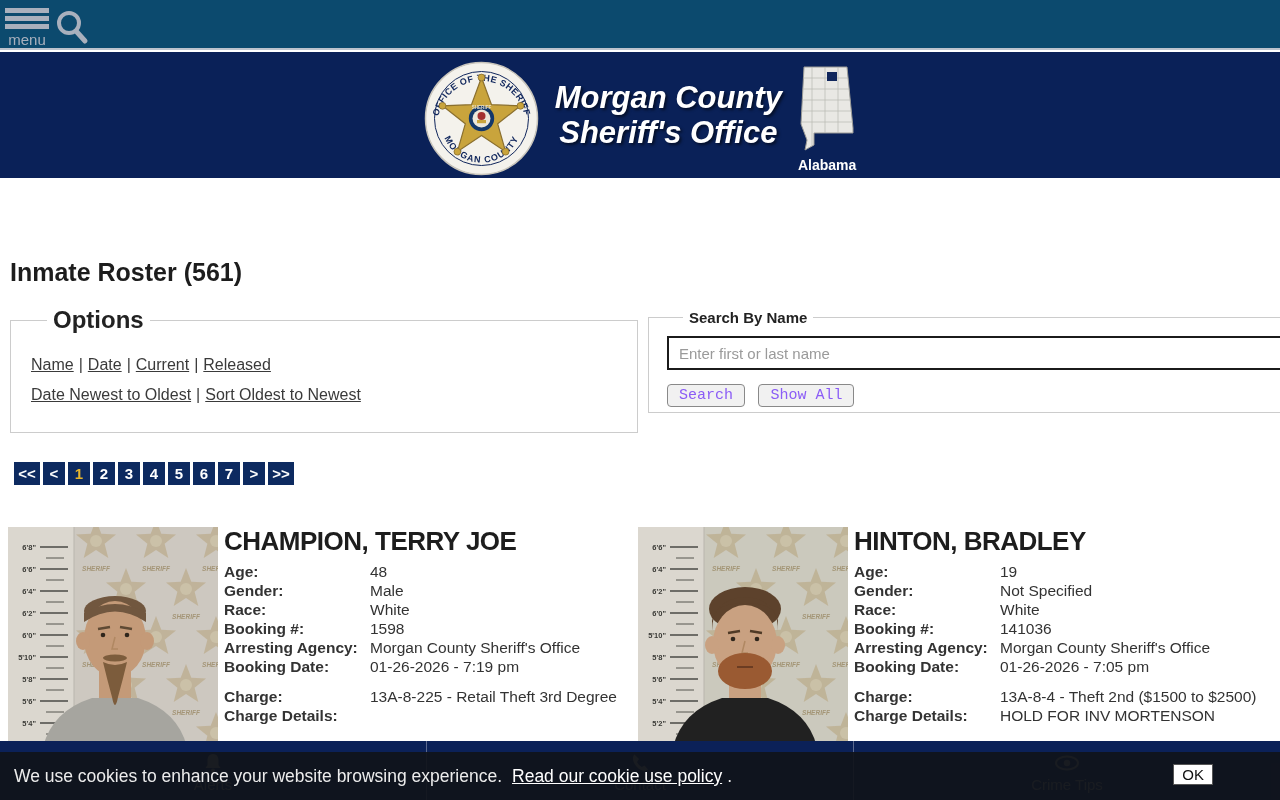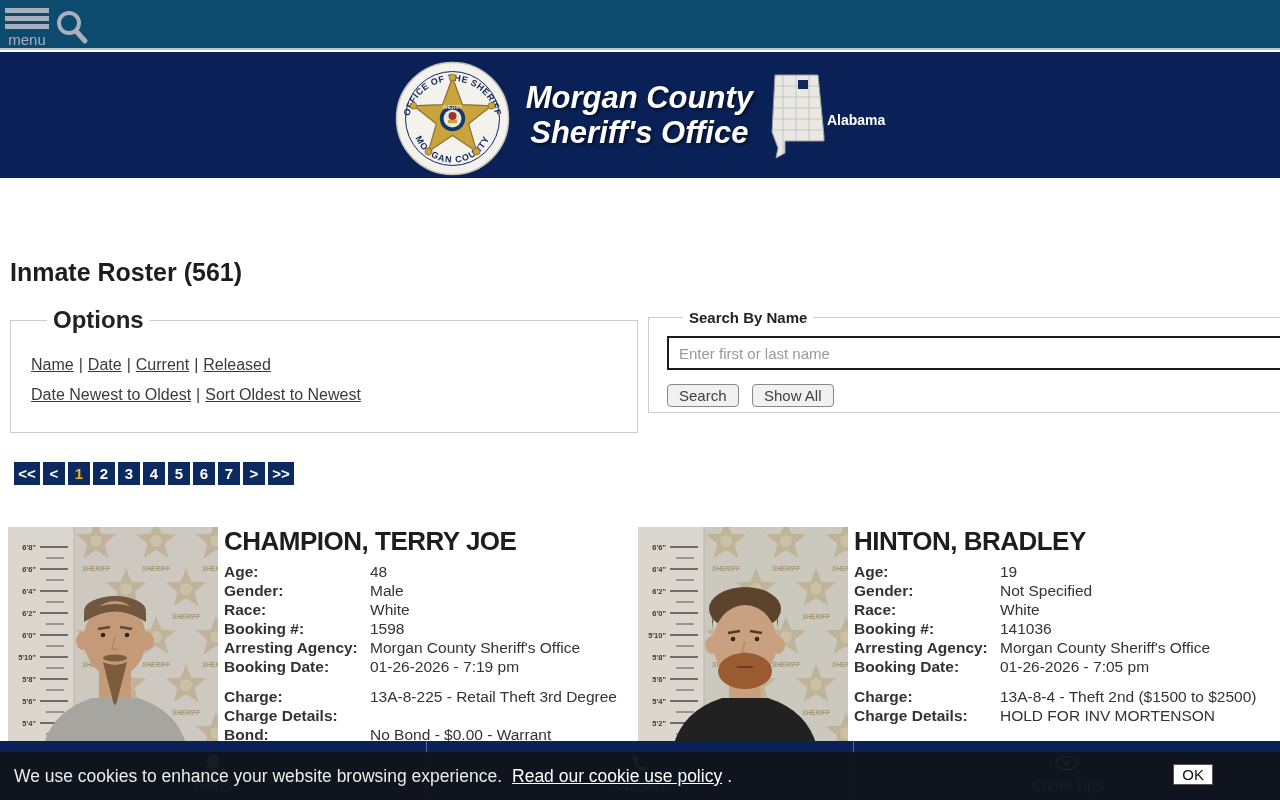--- a/index.html
+++ b/index.html
@@ -18,42 +18,42 @@
   .menu-btn .menu-label { color:#a9b0bd; font-size:15px; line-height:15px; }
   .search-btn { position:absolute; left:52px; top:8px; width:40px; height:40px; cursor:pointer; }
   
   .site-header {
     position:absolute; left:0; top:52px; width:1280px; height:126px;
     background:#0a2158; display:flex; align-items:center; justify-content:center; gap:10px;
   }
   .badge-wrap { width:115px; height:115px; margin-top:6px; }
   .site-title { text-align:center; color:#fff; font-style:italic; font-weight:bold;
     font-size:31px; line-height:35px; text-shadow:2px 2px 3px rgba(0,0,0,0.55); padding:0 6px; }
-  .map-wrap { display:flex; align-items:center; margin-top:8px; }
+  .map-wrap { display:flex; flex-direction:column; align-items:center; margin-top:8px; }
   .map-label { color:#fff; font-weight:bold; font-size:14px; margin-top:1px; }
   
   .page-title { position:absolute; left:10px; top:258px; font-size:25px; font-weight:bold; color:#1d1d1d; }
   fieldset { border:1px solid #ccc; position:absolute; background:#fff; }
   legend { font-weight:bold; padding:0 6px; margin-left:16px; color:#222; }
   .options-box { left:10px; top:306px; width:628px; height:127px; padding:10px 12px 0 20px; }
   .options-box legend { font-size:24px; }
   .options-box .line { margin-top:12px; font-size:16px; color:#3a3a3a; }
   .options-box a, .sortline a { color:#3a3a3a; text-decoration:underline; cursor:pointer; }
   .pipe { color:#3a3a3a; padding:0 5px; }
   .search-box { left:648px; top:309px; width:620px; height:104px; padding:6px 18px 0 18px; }
   .search-box legend { font-size:15px; }
   .name-input {
     width:646px; height:34px; border:2px solid #1b1b1b; font-size:15px; padding:0 10px;
     font-family:"Liberation Sans", sans-serif; color:#333; margin-top:4px;
   }
   .name-input::placeholder { color:#9a9a9a; }
   .btn {
-    display:inline-block; margin-top:14px; margin-right:9px; font-size:15px; color:#404040;
+    display:inline-block; margin-top:14px; margin-right:9px; font-size:15px; color:#8b5cf6;
     background:#f1f1f1; border:1px solid #898989; border-radius:4px; padding:2px 11px; cursor:pointer;
-    font-family:Liberation Sans, sans-serif;
+    font-family:Liberation Mono, monospace;
   }
   
   .pagination { position:absolute; left:14px; top:462px; display:flex; gap:3px; }
   .pg {
     background:#0d2a60; color:#fff; font-weight:bold; font-size:15px; height:23px; min-width:22px;
     display:flex; align-items:center; justify-content:center; padding:0 4px; cursor:pointer;
   }
   .pg.wide { min-width:26px; }
   .pg.active { color:#e8b62c; }
   
@@ -341,24 +341,20 @@
         <span class="val">01-26-2026 - 7:19 pm</span>
       </div>
     <div class="charges">
       <div class="row">
           <span class="lbl">Charge:</span>
           <span class="val">13A-8-225 - Retail Theft 3rd Degree</span>
         </div>
       <div class="row">
           <span class="lbl">Charge Details:</span>
           <span class="val"></span>
-        </div>
-      <div class="row">
-          <span class="lbl">Bond:</span>
-          <span class="val">No Bond - $0.00 - Warrant</span>
         </div>
     </div>
   </div>
 </div>
 
 <div class="card c1">
   <div class="mugshot"><svg width="210" height="260" viewBox="0 0 210 260" xmlns="http://www.w3.org/2000/svg">
         <rect width="210" height="260" fill="#cbc9bd"></rect>
         <rect width="66" height="260" fill="#dbd7cf"></rect>
         <line x1="66" y1="0" x2="66" y2="260" stroke="#b9b5ad" stroke-width="1"></line>

